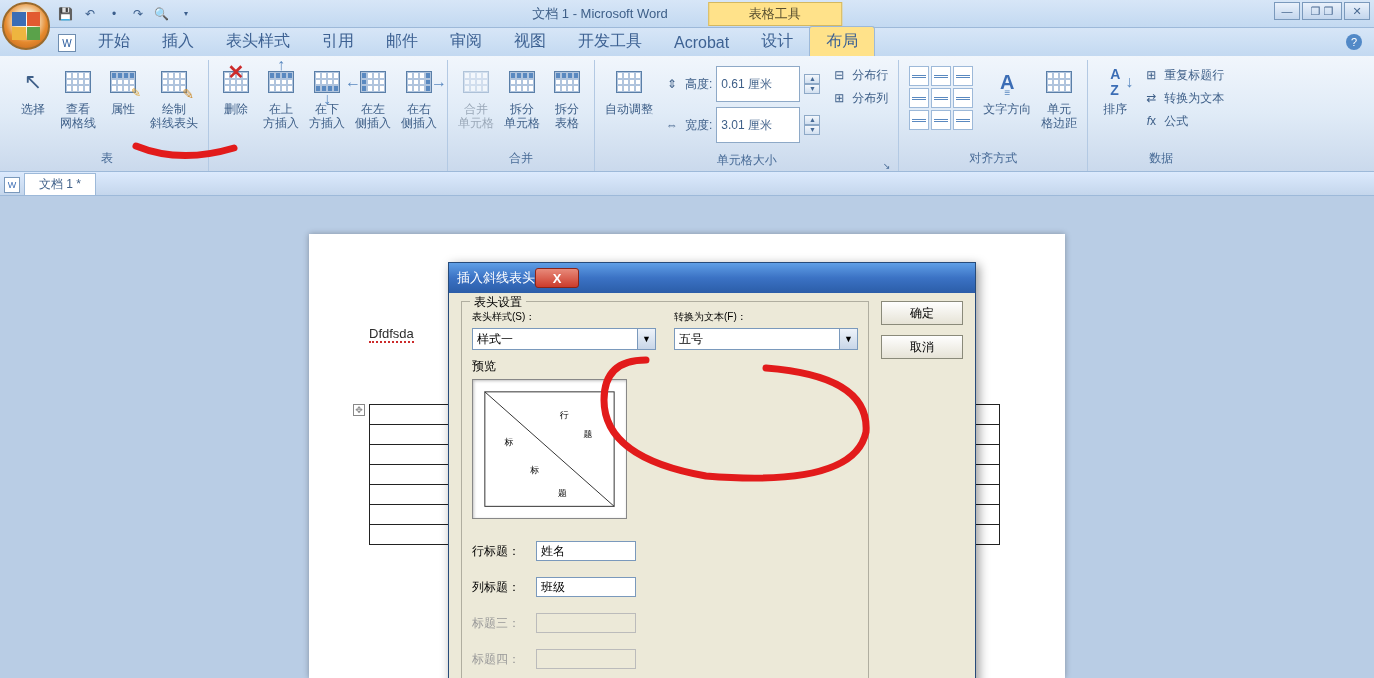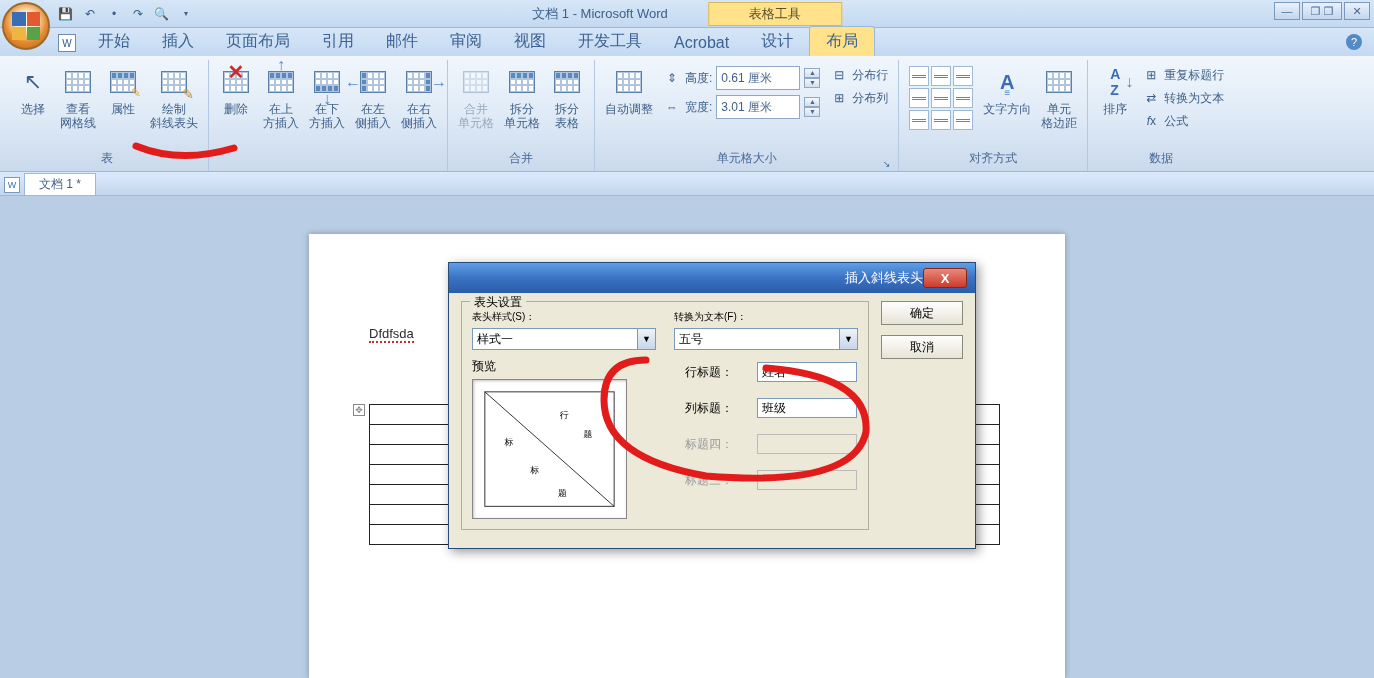--- a/index.html
+++ b/index.html
@@ -41,21 +41,21 @@
 .rbtn.disabled .rbtn-label{color:#9aa8b8;}
 .tbl-ico{width:26px;height:22px;border:1px solid #5a7fa8;background:#fff;display:grid;grid-template:1fr 1fr 1fr/1fr 1fr 1fr 1fr;}
 .tbl-ico span{border:0.5px solid #b0c4dd;}
 .tbl-ico.hdr span:nth-child(-n+4){background:#5a89c0;}
 .arrow-cursor{font-size:22px;color:#3e5f88;}
 .red-x{color:#cc2b2b;font-size:20px;font-weight:bold;position:absolute;}
 .arr{color:#5a89c0;font-size:16px;position:absolute;}
 .col-stack{display:flex;flex-direction:column;gap:1px;padding:4px 2px;}
 .srow{display:flex;align-items:center;gap:4px;font-size:12px;color:#3e5f88;cursor:pointer;padding:2px;}
 .srow-icon{width:18px;height:18px;display:flex;align-items:center;justify-content:center;}
-.spin-input{width:84px;height:24px;background:#fff;border:1px solid #8ea9c7;font-size:12px;padding:0 4px;display:flex;align-items:center;}
+.spin-input{width:84px;height:36px;background:#fff;border:1px solid #8ea9c7;font-size:12px;padding:0 4px;display:flex;align-items:center;}
 .spin-btns{width:16px;display:flex;flex-direction:column;}
 .spin-btns span{height:10px;background:linear-gradient(#f3f7fc,#d2e0f0);border:1px solid #8ea9c7;font-size:7px;text-align:center;line-height:8px;color:#476a96;}
 .align-grid{display:grid;grid-template:1fr 1fr 1fr/1fr 1fr 1fr;gap:2px;}
 .align-cell{width:20px;height:20px;border:1px solid #9db9d9;background:#fff;display:flex;flex-direction:column;justify-content:center;padding:2px;gap:1px;}
 .align-cell span{height:1px;background:#5a89c0;}
 
 
 .doctabs{height:24px;background:linear-gradient(#dceafd,#c4d6ec);display:flex;align-items:flex-end;border-bottom:1px solid #9db9d9;}
 .doctab-sq{width:16px;height:16px;margin:0 4px 2px;background:#fff;border:1px solid #7a99bc;font-size:9px;color:#3b6db5;display:flex;align-items:center;justify-content:center;}
 .doctab{background:#fff;border:1px solid #9db9d9;border-bottom:none;padding:2px 14px;font-size:12px;color:#3e5f88;}
@@ -63,38 +63,38 @@
 
 .docarea{position:absolute;top:196px;left:0;right:0;bottom:0;background:#b9cde5;display:flex;justify-content:center;padding-top:38px;overflow:hidden;}
 .page{width:756px;background:#fff;box-shadow:0 0 6px rgba(0,0,0,.3);position:relative;padding:90px 60px;}
 .redwave{color:#2c2c2c;font-size:13px;border-bottom:2px dotted #cc2b2b;display:inline-block;}
 .doc-table{position:absolute;top:170px;left:60px;border-collapse:collapse;}
 .doc-table td{border:1px solid #222;width:126px;height:20px;}
 .tiny-handle{position:absolute;top:170px;left:44px;width:12px;height:12px;border:1px solid #888;font-size:9px;text-align:center;line-height:10px;color:#888;}
 
 
 .dialog{position:absolute;top:262px;left:448px;width:528px;background:#ece9d8;border:1px solid #274b7a;box-shadow:3px 3px 10px rgba(0,0,0,.4);z-index:50;}
-.dlg-title{height:30px;background:linear-gradient(#5f9fe6,#3b72c4,#2b5da8);color:#fff;font-size:13px;display:flex;align-items:center;padding:0 8px;justify-content:flex-end;}
+.dlg-title{height:30px;background:linear-gradient(#5f9fe6,#3b72c4,#2b5da8);color:#fff;font-size:13px;display:flex;align-items:center;padding:0 8px;justify-content:flex-start;}
 .dlg-close{width:44px;height:20px;background:linear-gradient(#e88a7a,#cc3b2b);border:1px solid #8a2418;border-radius:3px;color:#fff;display:flex;align-items:center;justify-content:center;font-size:13px;font-weight:bold;}
 .dlg-body{padding:8px 12px 18px;display:flex;gap:12px;}
 .fieldset{border:1px solid #b0aea0;padding:8px 10px 10px;position:relative;flex:1;}
 .fieldset-label{position:absolute;top:-8px;left:8px;background:#ece9d8;padding:0 4px;font-size:12px;}
 .fs-row{display:flex;gap:18px;margin-bottom:8px;}
 .fs-col{flex:1;}
 .fs-label{font-size:10px;margin-bottom:4px;display:block;}
 .combo{display:flex;height:22px;}
 .combo input{flex:1;border:1px solid #7a99bc;background:#fff;font-size:12px;padding:0 4px;}
 .combo-btn{width:18px;background:linear-gradient(#eef3fa,#c8d6e8);border:1px solid #7a99bc;border-left:none;font-size:9px;display:flex;align-items:center;justify-content:center;}
-.fs-lower{display:flex;gap:18px;}
+.fs-lower{display:flex;gap:18px;flex-direction:column;}
 .preview-box{width:160px;}
 .preview-lbl{font-size:12px;margin-bottom:4px;}
 .preview{width:155px;height:140px;border:1px solid #888;background:#fff;box-shadow:inset 1px 1px 3px rgba(0,0,0,.25);position:relative;}
 .preview svg{position:absolute;inset:0;}
 .title-fields{flex:1;display:flex;flex-direction:column;gap:16px;padding-top:4px;}
-.tf-row{display:flex;align-items:center;gap:12px;margin-left:35px;}
+.tf-row{display:flex;align-items:center;gap:4px;}
 .tf-row label{font-size:12px;width:60px;}
 .tf-row input{width:100px;height:20px;border:1px solid #7a99bc;background:#fff;font-size:12px;padding:0 4px;}
 .tf-row.dim label{color:#999;}
 .tf-row.dim input{background:#ece9d8;border-color:#bbb;}
 .dlg-btns{display:flex;flex-direction:column;gap:10px;}
 .dlg-btn{width:82px;height:24px;background:linear-gradient(#fefefe,#e6e3d6);border:1px solid #8a8a7a;font-size:12px;display:flex;align-items:center;justify-content:center;cursor:pointer;}
 
 
 .anno{position:absolute;pointer-events:none;z-index:100;}
 .anno path{stroke:#e21b1b;stroke-width:7;fill:none;stroke-linecap:round;}
@@ -127,21 +127,21 @@
     <div class="win-btn">—</div>
     <div class="win-btn double">❐ ❐</div>
     <div class="win-btn">✕</div>
   </div>
 </div>
 
 <div class="tabrow">
   <div class="doc-icon">W</div>
   <div class="tab">开始</div>
   <div class="tab">插入</div>
-  <div class="tab">页面布局</div>
+  <div class="tab">表头样式</div>
   <div class="tab">引用</div>
   <div class="tab">邮件</div>
   <div class="tab">审阅</div>
   <div class="tab">视图</div>
   <div class="tab">开发工具</div>
   <div class="tab">Acrobat</div>
   <div class="tab">设计</div>
   <div class="tab active context">布局</div>
   <div class="help-icon">?</div>
 </div>
@@ -657,25 +657,25 @@
         <div class="title-fields">
           <div class="tf-row">
               <label>行标题：</label>
               <input value="姓名" style="">
             </div>
           <div class="tf-row">
               <label>列标题：</label>
               <input value="班级" style="">
             </div>
           <div class="tf-row dim">
+              <label>标题三：</label>
+              <input disabled="" style="">
+            </div>
+          <div class="tf-row dim">
               <label>标题四：</label>
-              <input disabled="" style="">
-            </div>
-          <div class="tf-row dim">
-              <label>标题三：</label>
               <input disabled="" style="">
             </div>
         </div>
       </div>
     </div>
     <div class="dlg-btns">
       <div class="dlg-btn">确定</div>
       <div class="dlg-btn">取消</div>
     </div>
   </div>

